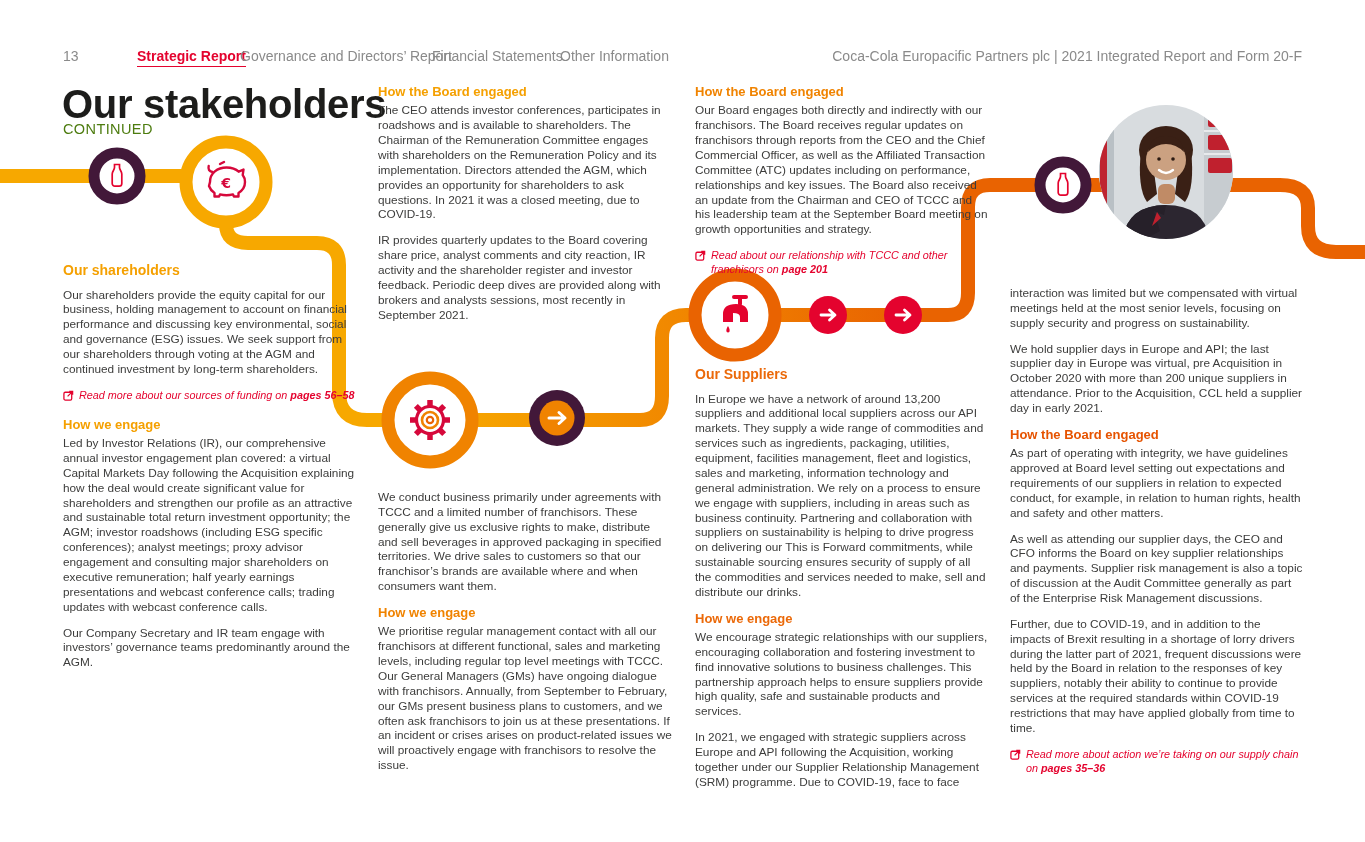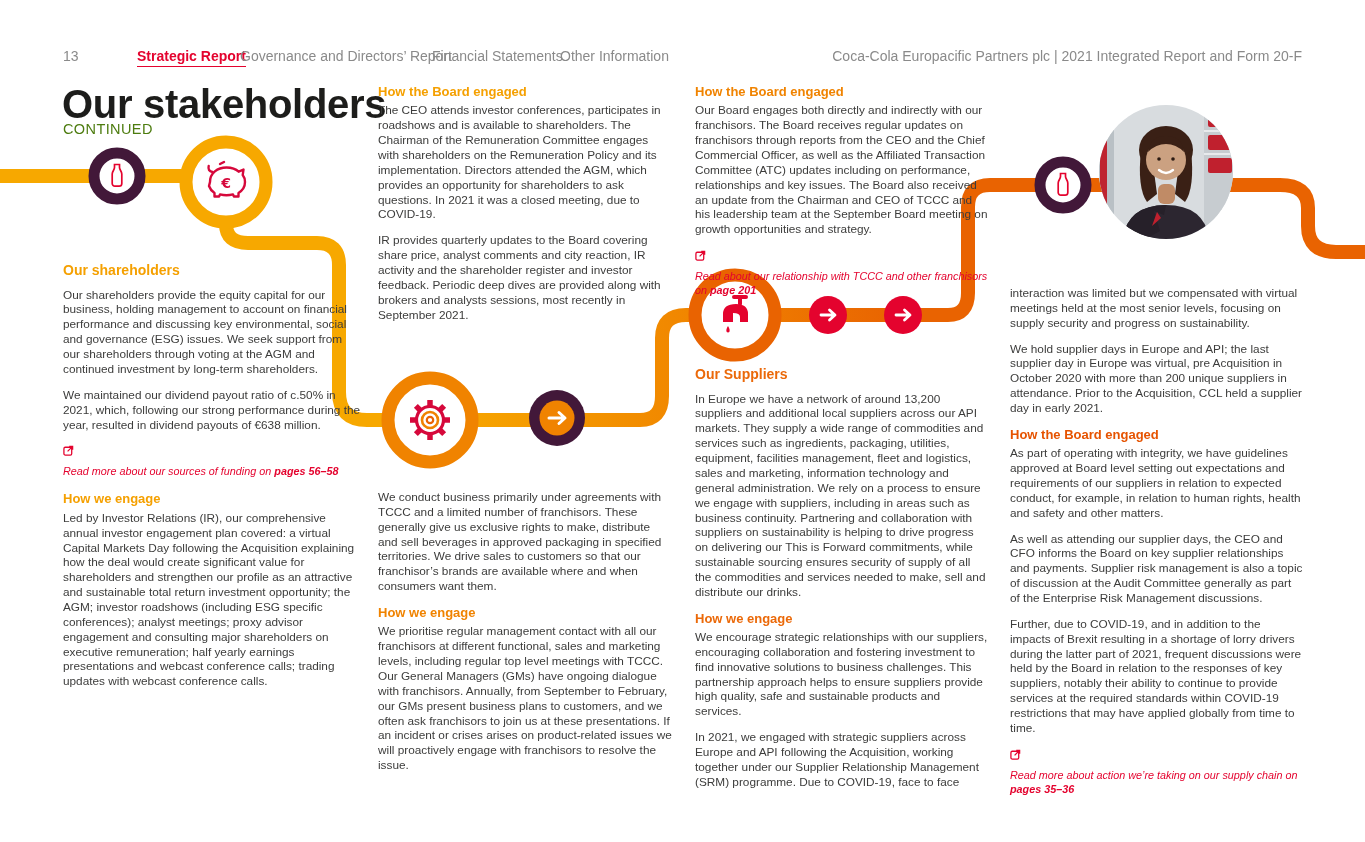--- a/index.html
+++ b/index.html
@@ -18,21 +18,21 @@
   
   .col{position:absolute;font-size:11.8px;line-height:1.26;color:#3c3c3b;}
   .col p{margin:0 0 11px 0;}
   .hsec{font-size:14px;font-weight:bold;margin:0 0 8px 0;}
   .hsub{font-size:13px;font-weight:bold;margin:0 0 3px 0;}
   .c-amber{color:#f5a000;}
   .c-orange{color:#f08300;}
   .c-dorange{color:#eb6909;}
   .c-rorange{color:#e65300;}
   .readmore{display:flex;gap:5px;align-items:flex-start;color:#e4032e;font-style:italic;
-            font-size:10.8px;line-height:1.3;margin:1px 0 13px 0;cursor:pointer;flex-direction:column;}
+            font-size:10.8px;line-height:1.3;margin:1px 0 13px 0;cursor:pointer;}
   .readmore .rm-icon{flex:0 0 auto;margin-top:1px;}
   .readmore b{font-weight:bold;}
 </style>
 </head>
 <body>
 
 <svg class="art" width="1365" height="842" viewBox="0 0 1365 842">
   <defs>
     <linearGradient id="routeGrad" gradientUnits="userSpaceOnUse" x1="0" y1="0" x2="1365" y2="0">
       <stop offset="0" stop-color="#F7A800"></stop>
@@ -157,32 +157,32 @@
   <span class="hdr-item" style="left:560px">Other Information</span>
   <span class="hdr-item" style="right:63px">Coca-Cola Europacific Partners plc | 2021 Integrated Report and Form 20-F</span>
 </div>
 
 <div class="page-title">Our stakeholders</div>
 <div class="continued">CONTINUED</div>
 
 <div class="col" style="left:63px;top:262px;width:298px">
   <div class="hsec c-amber">Our shareholders</div>
   <p>Our shareholders provide the equity capital for our business, holding management to account on financial performance and discussing key environmental, social and governance (ESG) issues. We seek support from our shareholders through voting at the AGM and continued investment by long-term shareholders.</p>
-  <p>We maintained our dividend payout ratio of c.50% in 2021, which, following our strong performance during the year, resulted in dividend payouts of €638 million.</p>
   <div class="readmore">
     <span class="rm-icon">
       <svg width="11" height="12" viewBox="0 0 12 13">
           <rect x="1" y="3.5" width="8.5" height="8.5" rx="1.5" fill="none" stroke="#E4032E" stroke-width="1.4"></rect>
           <path d="M 5 8 L 10.2 2.8 M 6.8 2.5 H 10.5 V 6.2" stroke="#E4032E" stroke-width="1.4" fill="none"></path>
         </svg>
     </span>
     <span class="rm-text"><span>Read more about our sources of funding on</span> <b>pages 56–58</b></span>
   </div>
   <div class="hsub c-amber">How we engage</div>
   <p>Led by Investor Relations (IR), our comprehensive annual investor engagement plan covered: a virtual Capital Markets Day following the Acquisition explaining how the deal would create significant value for shareholders and strengthen our profile as an attractive and sustainable total return investment opportunity; the AGM; investor roadshows (including ESG specific conferences); analyst meetings; proxy advisor engagement and consulting major shareholders on executive remuneration; half yearly earnings presentations and webcast conference calls; trading updates with webcast conference calls.</p>
+  <p>Our Company Secretary and IR team engage with investors’ governance teams predominantly around the AGM.</p>
 </div>
 
 <div class="col" style="left:378px;top:84px;width:294px">
   <div class="hsub c-amber">How the Board engaged</div>
   <p>The CEO attends investor conferences, participates in roadshows and is available to shareholders. The Chairman of the Remuneration Committee engages with shareholders on the Remuneration Policy and its implementation. Directors attended the AGM, which provides an opportunity for shareholders to ask questions. In 2021 it was a closed meeting, due to COVID-19.</p>
   <p>IR provides quarterly updates to the Board covering share price, analyst comments and city reaction, IR activity and the shareholder register and investor feedback. Periodic deep dives are provided along with brokers and analysts sessions, most recently in September 2021.</p>
 </div>
 
 <div class="col" style="left:378px;top:490px;width:294px">
   <p>We conduct business primarily under agreements with TCCC and a limited number of franchisors. These generally give us exclusive rights to make, distribute and sell beverages in approved packaging in specified territories. We drive sales to customers so that our franchisor’s brands are available where and when consumers want them.</p>

